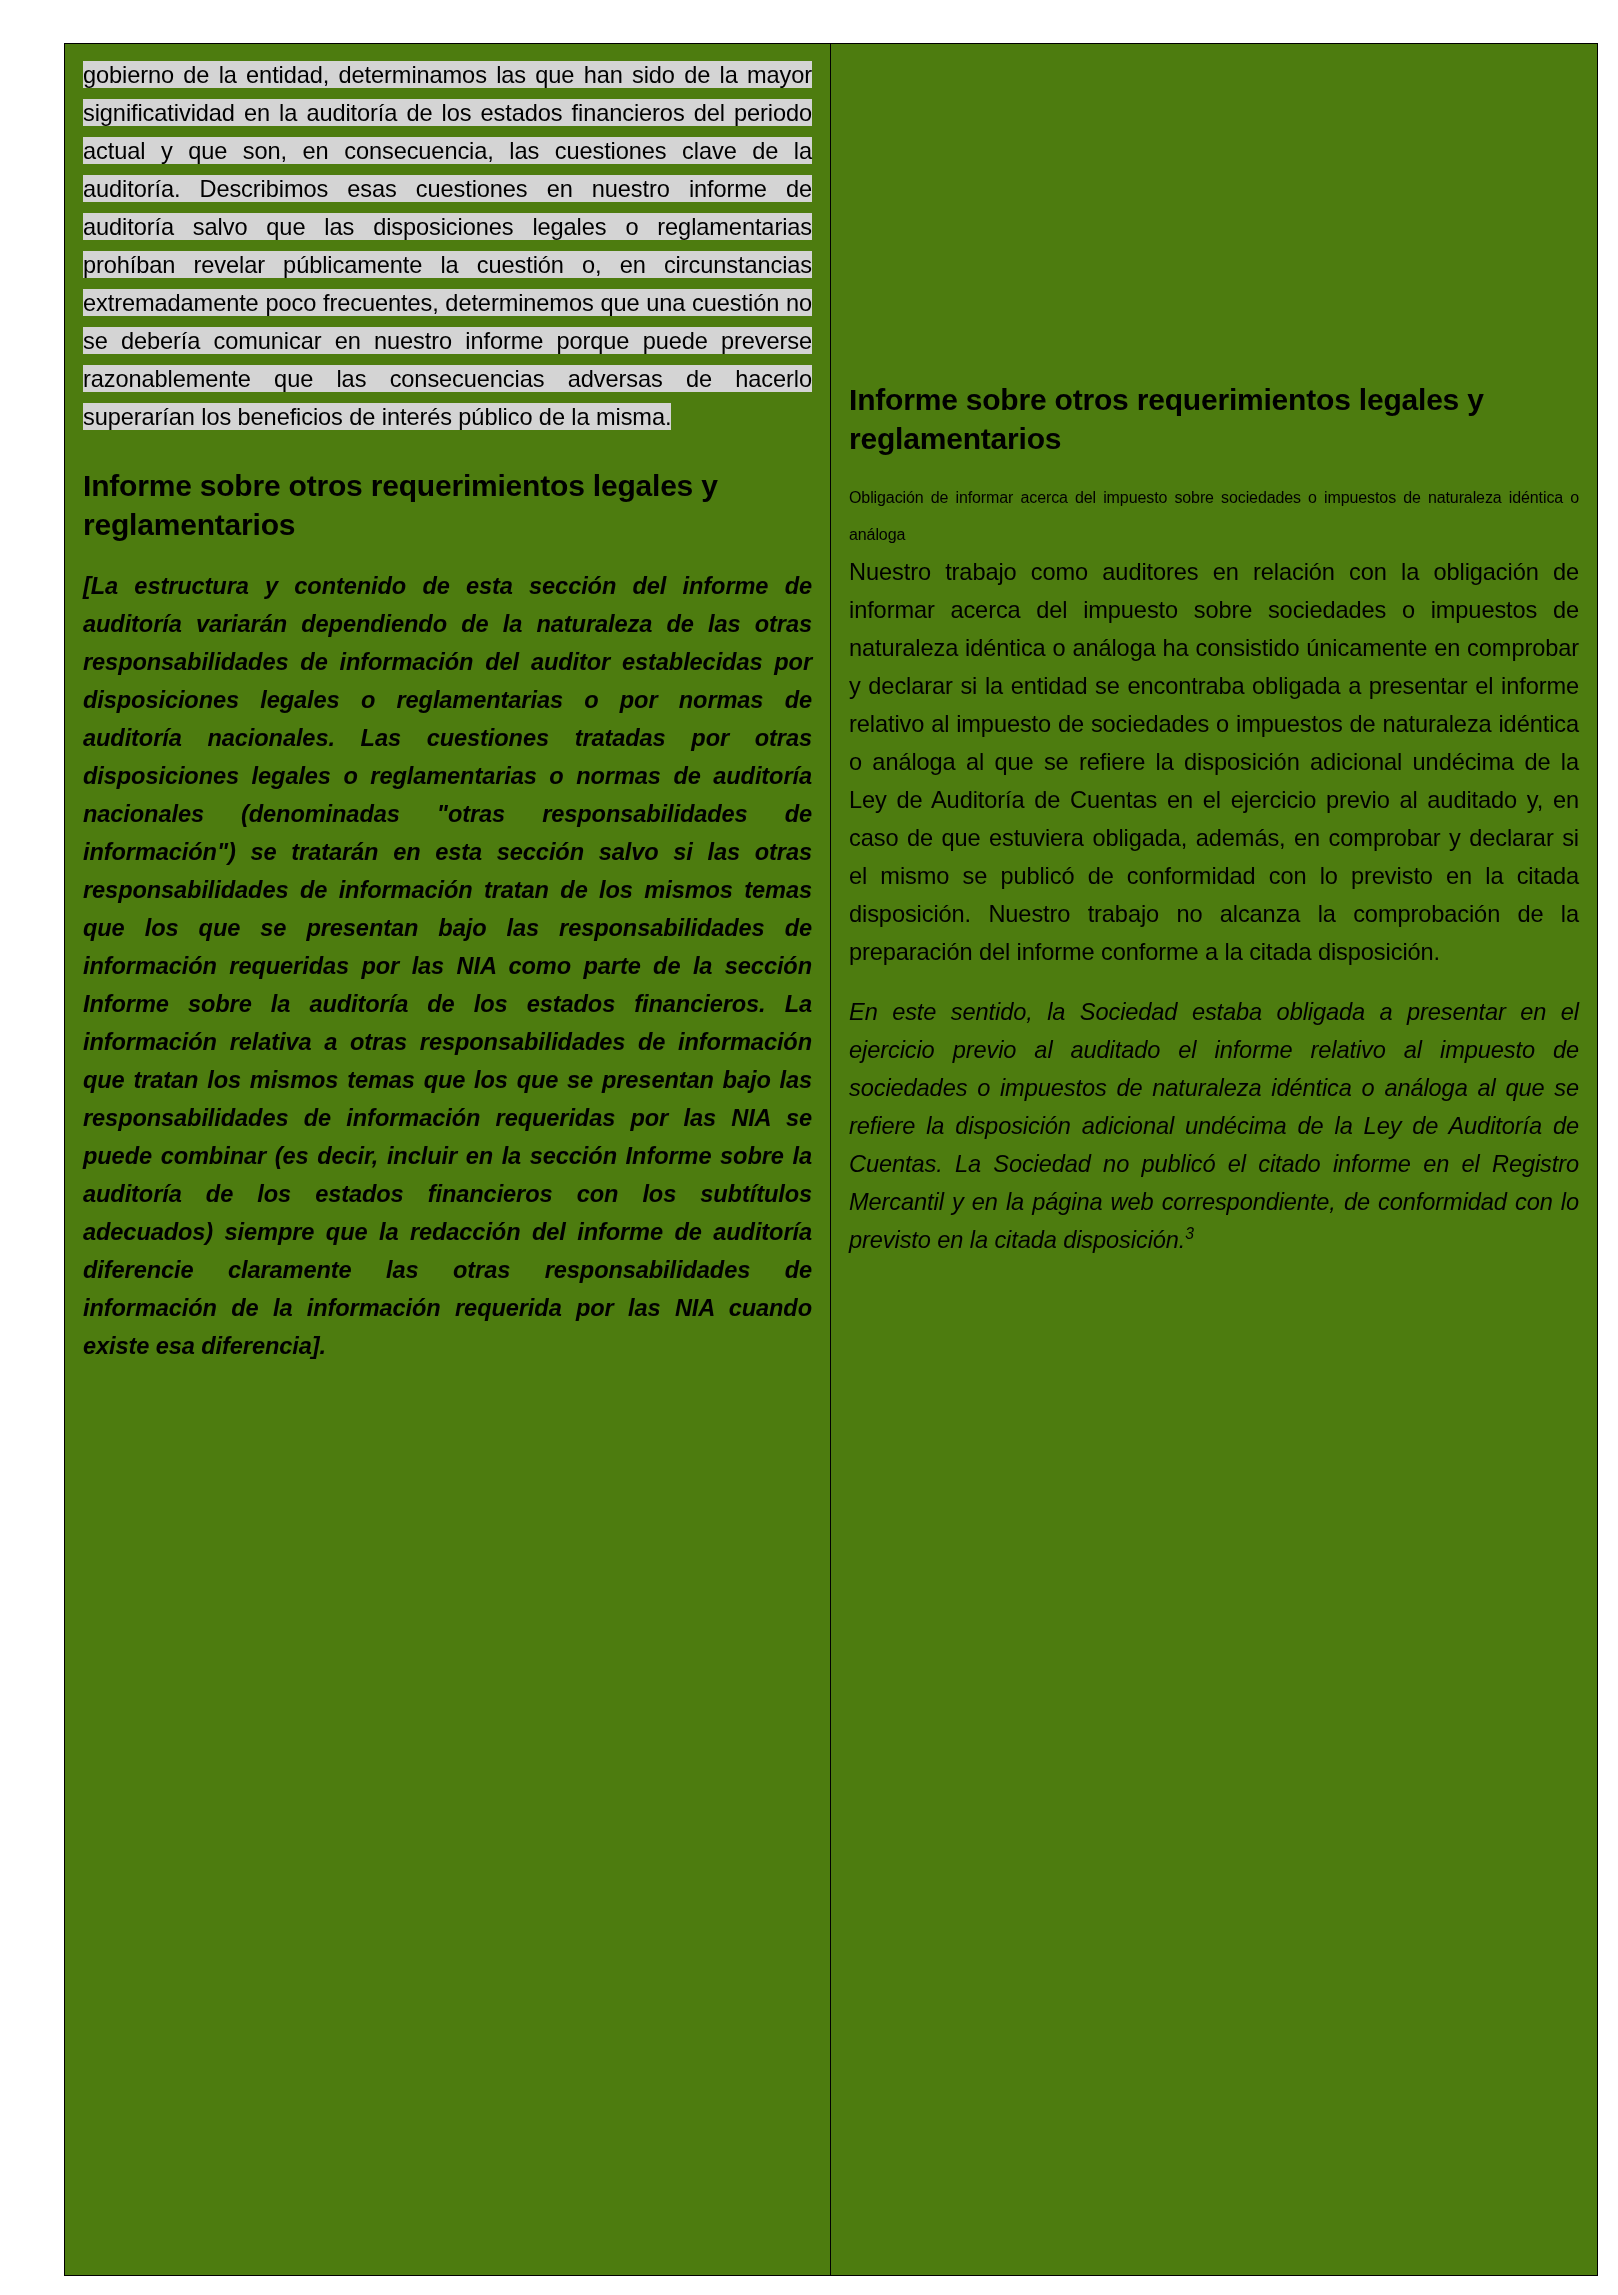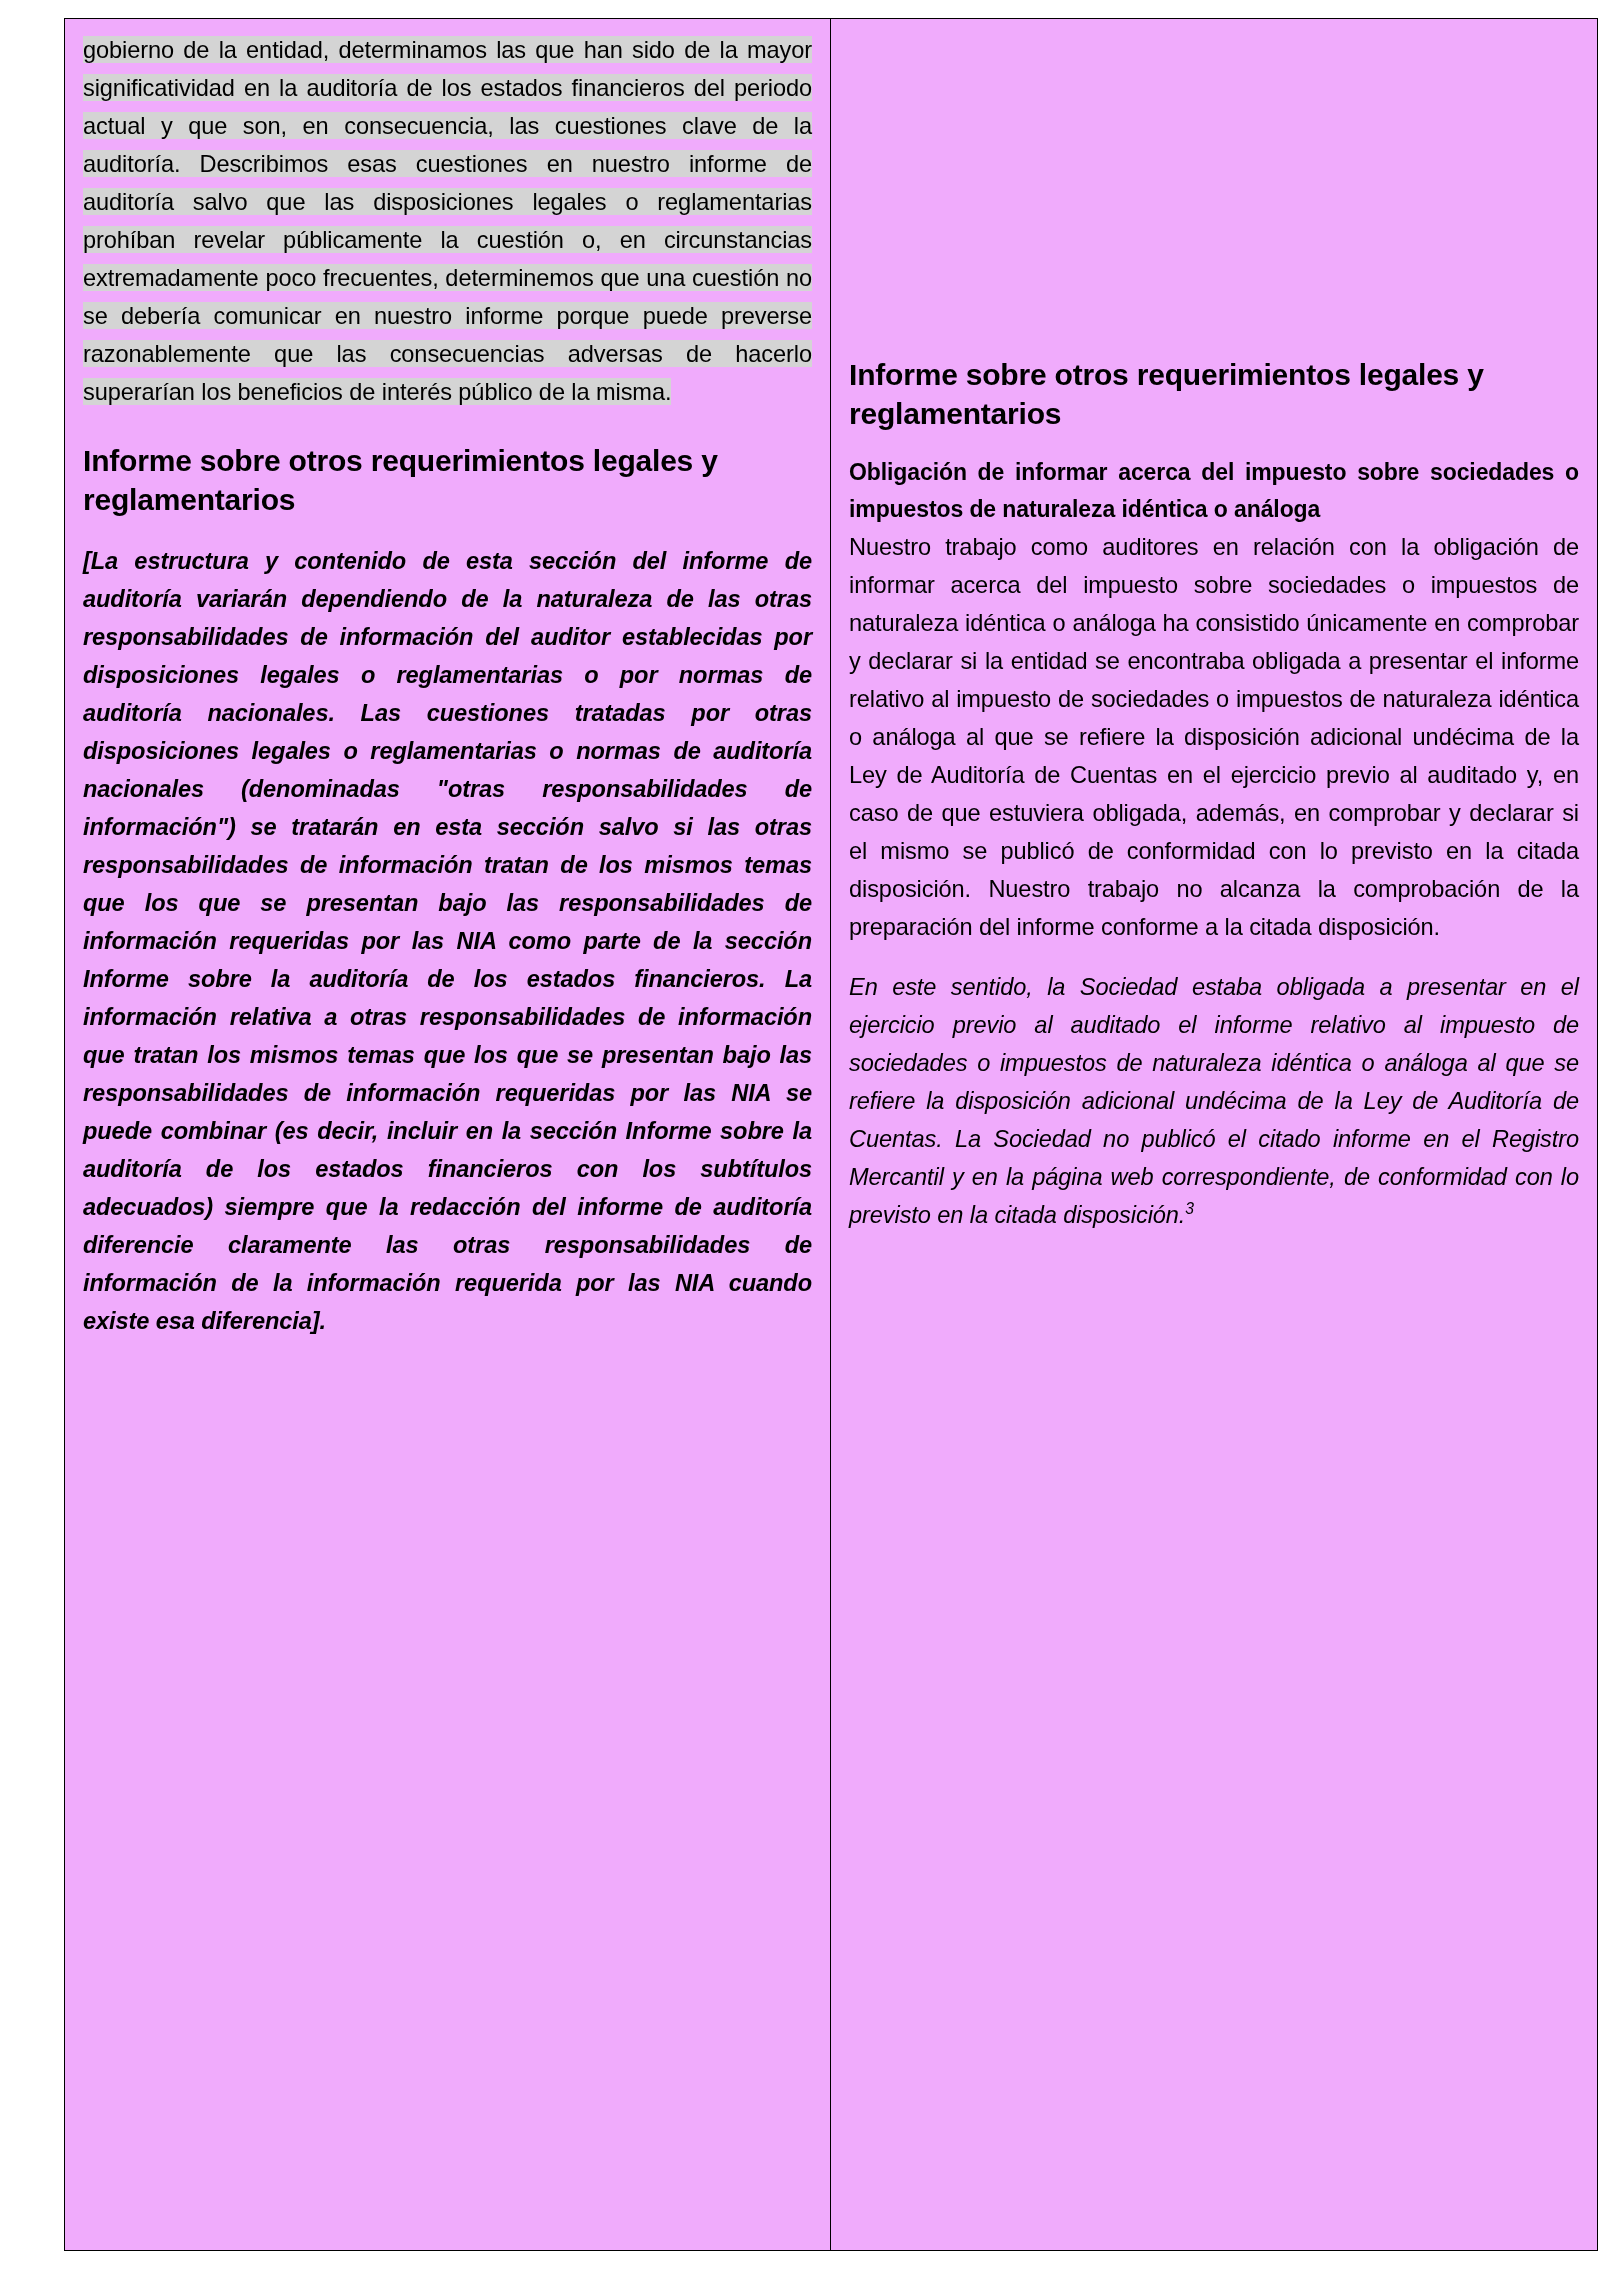--- a/index.html
+++ b/index.html
@@ -26,21 +26,22 @@
     padding: 18px 25px 25px 64px;
   }
 
   .compare-table {
     display: flex;
     align-items: stretch;
     width: 1534px;
     min-height: 2233px;
     border: 1.7px solid #000000;
     box-sizing: border-box;
-    background: #f0abfc;
+    background: #4d7c0f;
+    margin-top: 25px;
   }
 
   .col {
     box-sizing: border-box;
     padding: 11.6px 18px 16.5px 18px;
     display: flex;
     flex-direction: column;
   }
 
   .col-left {
@@ -74,23 +75,23 @@
   .heading-main {
     font-size: 30px;
     line-height: 39px;
     font-weight: bold;
     text-align: left;
     margin: 28px 0 0 0;
     letter-spacing: -0.2px;
   }
 
   .heading-sub {
-    font-size: 23px;
+    font-size: 16px;
     line-height: 37px;
-    font-weight: bold;
+    font-weight: normal;
     text-align: justify;
     text-justify: inter-word;
     margin: 21.5px 0 0 0;
     letter-spacing: -0.1px;
   }
 
   .col-left .heading-main { margin-top: 30px; }
   .col-left .para.italic { margin-top: 23px; font-weight: bold; }
 
   .spacer-block {

